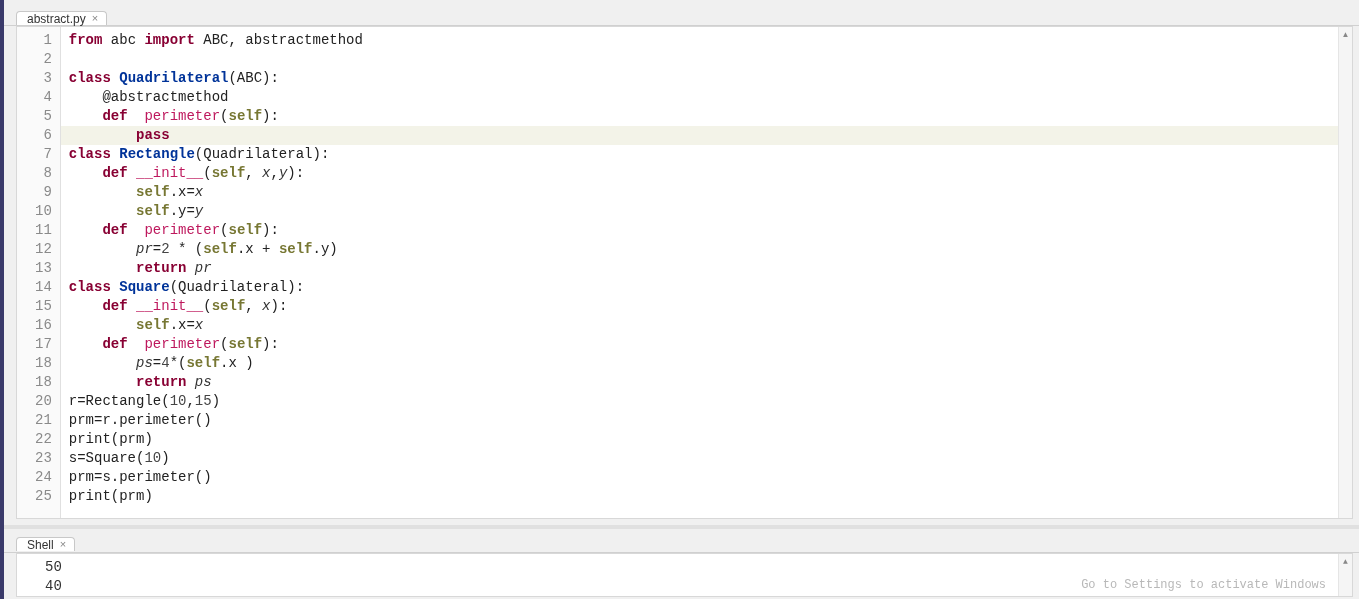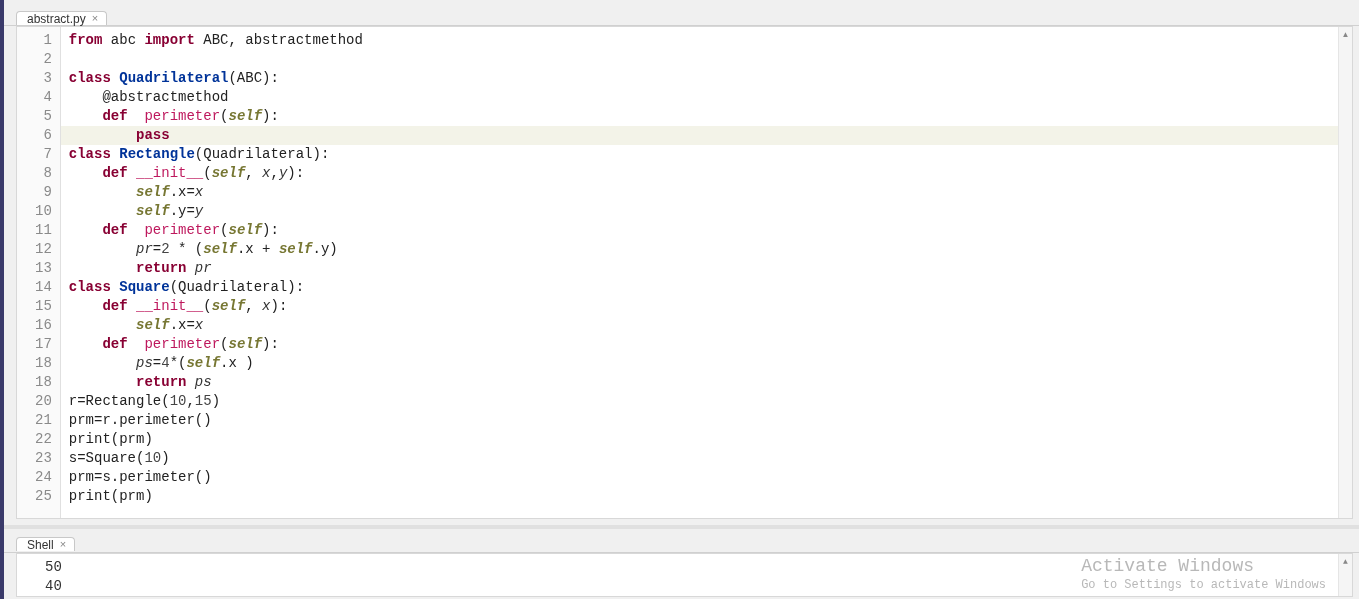--- a/index.html
+++ b/index.html
@@ -85,21 +85,21 @@
 .hl-line {
   position: absolute;
   left: 0; right: 0;
   height: 19px;
   background: #f3f3e8;
   z-index: 0;
 }
 .code .line span, .code .line { position: relative; z-index: 1; }
 .kw { color: #880033; font-weight: bold; }
 .def { color: #003399; font-weight: bold; }
-.self { color: #777733; font-style: italic; font-weight: bold; }
+.self { color: #777733; font-weight: bold; }
 .var { color: #333; font-style: italic; }
 .num { color: #444; }
 .fn { color: #be185d; }
 .scrollbar-v {
   position: absolute;
   right: 0; top: 0; bottom: 0;
   width: 14px;
   background: #f5f5f5;
   border-left: 1px solid #e5e5e5;
 }
@@ -204,18 +204,17 @@
     </div>
   </div>
 
   <div class="shell-body">
     <div class="out" id="shellout">50
 40</div>
     <div class="scrollbar-v">
       <div class="arrow">▲</div>
     </div>
     <div class="watermark">
-      <div>Activate Windows</div>
       <div class="sub">Go to Settings to activate Windows</div>
     </div>
   </div>
 
 </div>
 
 </body></html>

